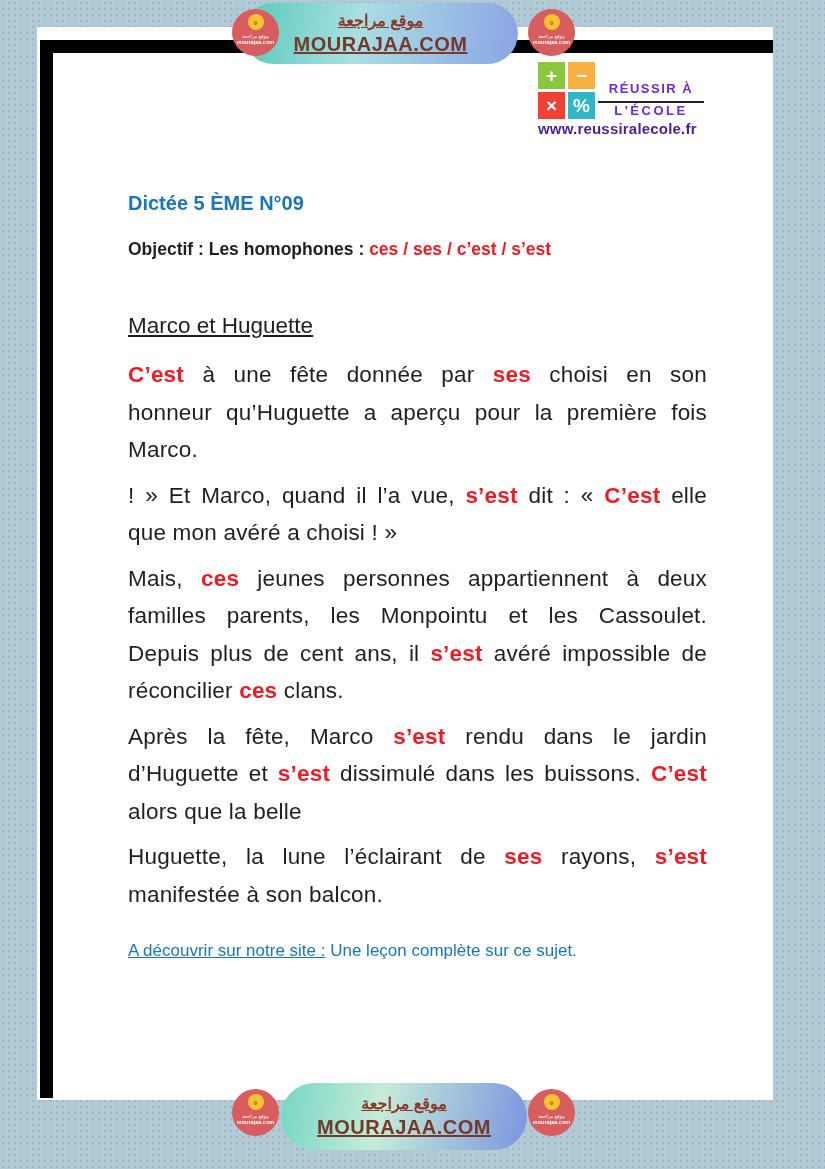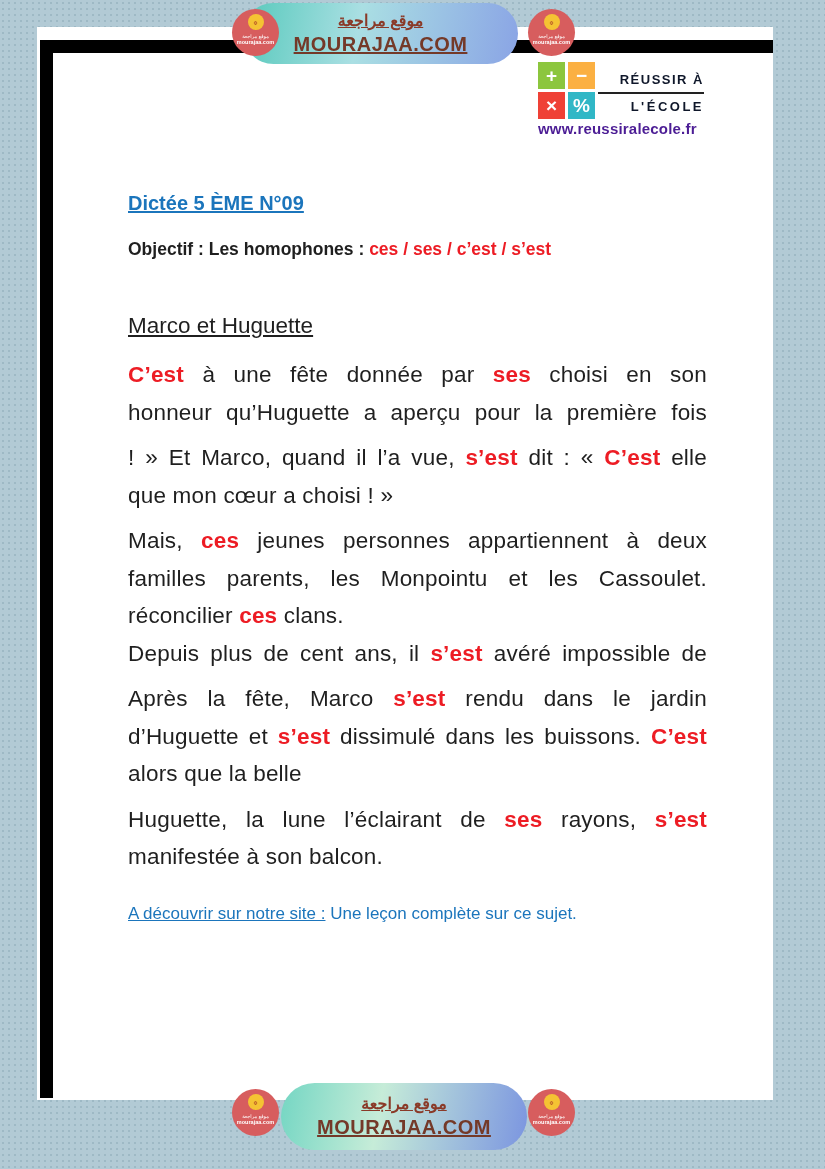--- a/index.html
+++ b/index.html
@@ -29,28 +29,28 @@
   .badge .dot{width:16px;height:16px;border-radius:50%;background:#f5c333;display:flex;align-items:center;justify-content:center;
     color:#a33524;font-size:6px;font-weight:bold;line-height:6px;}
   .badge .b-ar{font-size:5px;color:#ffffff;line-height:6px;margin-top:3px;}
   .badge .b-site{font-size:5.5px;color:#ffffff;font-weight:bold;line-height:6px;}
 
   
   .logo{position:absolute;left:538px;top:61px;z-index:4;}
   .ops{display:grid;grid-template-columns:27px 27px;grid-template-rows:27px 27px;gap:3px;position:absolute;left:0;top:1px;}
   .op{display:flex;align-items:center;justify-content:center;color:#fff;font-weight:bold;font-size:19px;}
   .op0{background:#8cc63e;} .op1{background:#fbb042;} .op2{background:#ef4136;} .op3{background:#30b7c6;}
-  .logo-text{position:absolute;left:60px;top:11px;width:106px;text-align:right;color:#0f172a;}
+  .logo-text{position:absolute;left:60px;top:20px;width:106px;text-align:center;color:#6d28d9;}
   .logo-line1{font-size:13px;font-weight:bold;letter-spacing:1.5px;padding-bottom:5px;border-bottom:2.5px solid #222;}
-  .logo-line2{font-size:13px;font-weight:bold;letter-spacing:2.5px;padding-top:5px;}
+  .logo-line2{font-size:13px;font-weight:bold;letter-spacing:2.5px;}
   .logo-url{position:absolute;left:0;top:59px;width:170px;font-size:15px;font-weight:bold;color:#4c1d95;letter-spacing:0.2px;white-space:nowrap;}
 
   
   .content{position:absolute;left:128px;top:192px;width:579px;z-index:3;color:#1f1f1f;}
-  .doc-title{font-size:20px;font-weight:bold;color:#1b75bc;text-decoration:underline;margin:0;}
+  .doc-title{font-size:20px;font-weight:bold;color:#1b75bc;margin:0;}
   .objective{margin:24px 0 0 0;font-size:17.5px;font-weight:bold;color:#1f1f1f;}
   .objective .red{color:#ed1c24;}
   .story-title{margin:53px 0 0 0;font-size:22.5px;font-weight:normal;text-align:left;text-decoration:underline;}
   .paras{margin-top:17px;}
   .para{margin:0 0 8px 0;font-size:22.5px;line-height:37.5px;letter-spacing:0.2px;}
   .line{text-align:justify;text-align-last:justify;}
   .line.last{text-align:left;text-align-last:left;}
   .hl{color:#ed1c24;font-weight:bold;}
   .site-note{margin:28px 0 0 0;font-size:17px;color:#1b75bc;}
   .site-note .flink{text-decoration:underline;cursor:pointer;text-align:center;}
@@ -92,30 +92,31 @@
 </div>
 
 <div class="content">
   <h1 class="doc-title">Dictée 5 ÈME N°09</h1>
   <p class="objective"><span>Objectif : Les homophones : </span><span class="red">ces / ses / c’est / s’est</span></p>
   <h2 class="story-title">Marco et Huguette</h2>
   <div class="paras">
       <div class="para">
         <div class="line"><span class="hl">C’est</span><span> à une fête donnée par </span><span class="hl">ses</span><span> choisi en son</span></div>
         <div class="line"><span>honneur qu’Huguette a aperçu pour la première fois</span></div>
+        <div class="line last"><span>Marco.</span></div>
       </div>
       <div class="para">
         <div class="line"><span>! » Et Marco, quand il l’a vue, </span><span class="hl">s’est</span><span> dit : « </span><span class="hl">C’est</span><span> elle</span></div>
-        <div class="line last"><span>que mon cœur a choisi ! »</span></div>
+        <div class="line last"><span>que mon avéré a choisi ! »</span></div>
       </div>
       <div class="para">
         <div class="line"><span>Mais, </span><span class="hl">ces</span><span> jeunes personnes appartiennent à deux</span></div>
         <div class="line"><span>familles parents, les Monpointu et les Cassoulet.</span></div>
+        <div class="line"><span>Depuis plus de cent ans, il </span><span class="hl">s’est</span><span> avéré impossible de</span></div>
         <div class="line last"><span>réconcilier </span><span class="hl">ces</span><span> clans.</span></div>
-        <div class="line"><span>Depuis plus de cent ans, il </span><span class="hl">s’est</span><span> avéré impossible de</span></div>
       </div>
       <div class="para">
         <div class="line"><span>Après la fête, Marco </span><span class="hl">s’est</span><span> rendu dans le jardin</span></div>
         <div class="line"><span>d’Huguette et </span><span class="hl">s’est</span><span> dissimulé dans les buissons. </span><span class="hl">C’est</span></div>
         <div class="line last"><span>alors que la belle</span></div>
       </div>
       <div class="para">
         <div class="line"><span>Huguette, la lune l’éclairant de </span><span class="hl">ses</span><span> rayons, </span><span class="hl">s’est</span></div>
         <div class="line last"><span>manifestée à son balcon.</span></div>
       </div>

